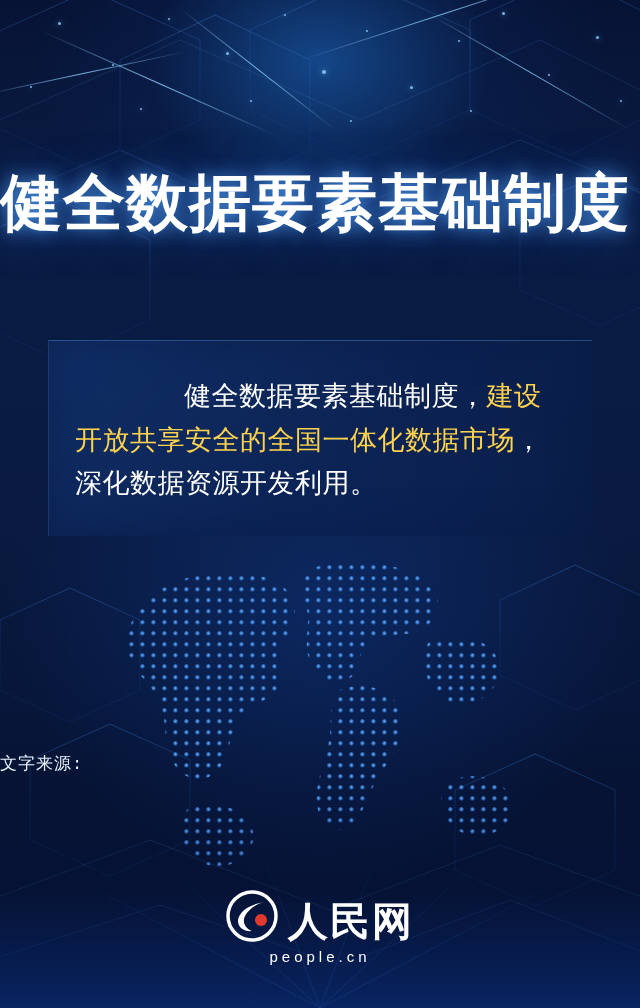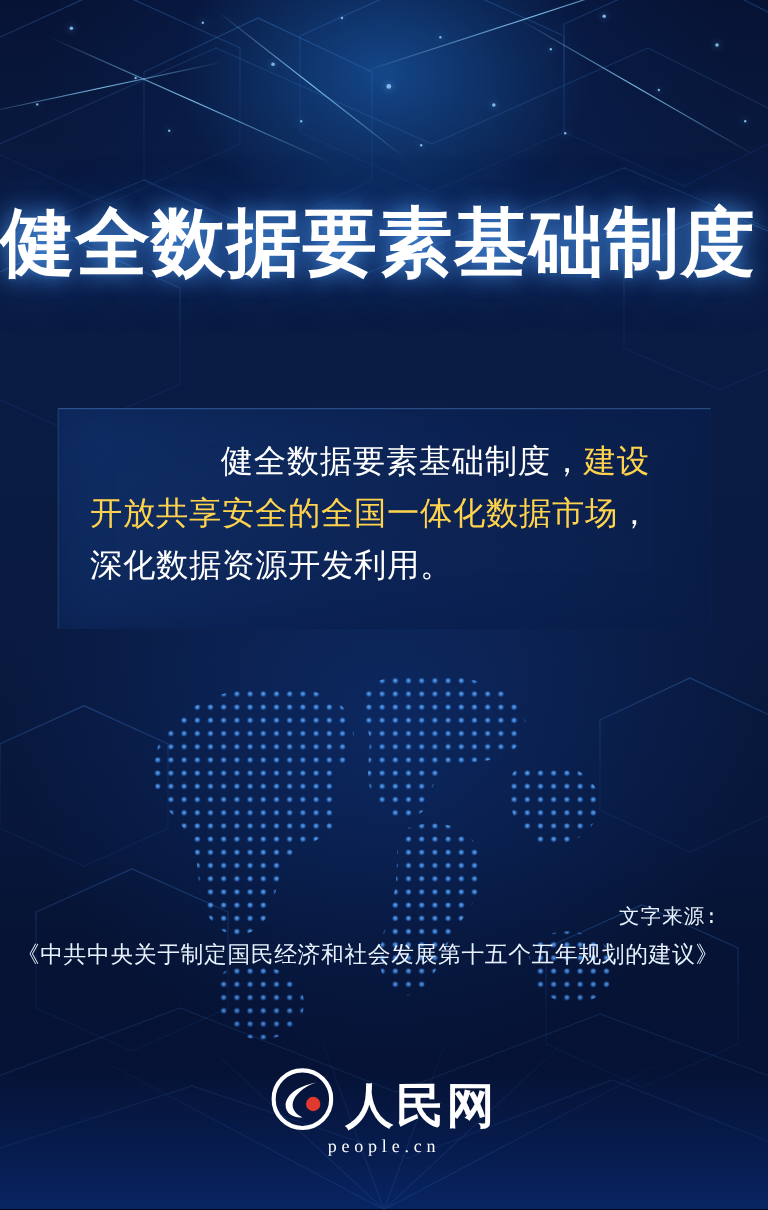--- a/index.html
+++ b/index.html
@@ -82,21 +82,21 @@
       0 0 42px rgba(40,110,220,.55),
       0 3px 0 rgba(10,40,90,.6);
     white-space: nowrap;
   }
 
   .quote-card {
     position: absolute;
     left: 48px;
     top: 340px;
     width: 544px;
-    padding: 22px 26px 30px 26px;
+    padding: 34px 26px 30px 26px;
     box-sizing: border-box;
     background: linear-gradient(135deg, rgba(18,52,112,.82) 0%, rgba(12,36,86,.72) 55%, rgba(10,30,74,.60) 100%);
     border-top: 1px solid rgba(110,180,255,.30);
     border-left: 1px solid rgba(110,180,255,.18);
     box-shadow: 0 0 40px rgba(8,26,70,.55) inset;
   }
   .quote-text {
     margin: 0;
     font-family: "Liberation Sans", "DejaVu Sans", sans-serif;
     font-size: 27px;
@@ -105,21 +105,21 @@
     text-indent: 54px;
     letter-spacing: .5px;
   }
   .quote-text .hl { color: #ffd34d; }
 
   .source {
     position: absolute;
     left: 0;
     top: 752px;
     width: 599px;
-    text-align: right;
+    text-align: left;
     color: #e9f3ff;
     font-family: Liberation Mono, monospace;
   }
   .source-label {
     font-size: 17px;
     letter-spacing: 1px;
     margin-bottom: 8px;
   }
   .source-title {
     font-size: 19px;
@@ -149,21 +149,21 @@
   }
   .logo-cn {
     font-family: "Liberation Serif", "DejaVu Serif", serif;
     font-weight: bold;
     font-size: 40px;
     color: #ffffff;
     letter-spacing: 2px;
     line-height: 1;
   }
   .logo-en {
-    font-family: Liberation Serif, serif;
+    font-family: Liberation Sans, sans-serif;
     font-size: 15px;
     letter-spacing: 4px;
     color: #ffffff;
     margin-top: 2px;
   }
 </style>
 </head>
 <body>
 
 <div class="poster">
@@ -269,21 +269,20 @@
   <div class="content">
 
     <h1 class="headline">健全数据要素基础制度</h1>
 
     <div class="quote-card">
       <p class="quote-text"><span>　　健全数据要素基础制度，</span><span class="hl">建设开放共享安全的全国一体化数据市场</span><span>，深化数据资源开发利用。</span></p>
     </div>
 
     <div class="source">
       <div class="source-label">文字来源:</div>
-      <div class="source-title">《中共中央关于制定国民经济和社会发展第十五个五年规划的建议》</div>
     </div>
 
     <div class="logo">
       <div class="logo-row">
         <div class="logo-mark">
           <svg width="52" height="52" viewBox="0 0 52 52">
             <circle cx="26" cy="26" r="24" fill="none" stroke="#ffffff" stroke-width="3.5"></circle>
             <path d="M38 12 C20 15 12 24 12 31 C12 38 19 42 26 41 C19 38 16 32 19 26 C22 20 30 14 38 12 Z" fill="#ffffff"></path>
             <circle cx="35" cy="30" r="6" fill="#e03a2f"></circle>
           </svg>

